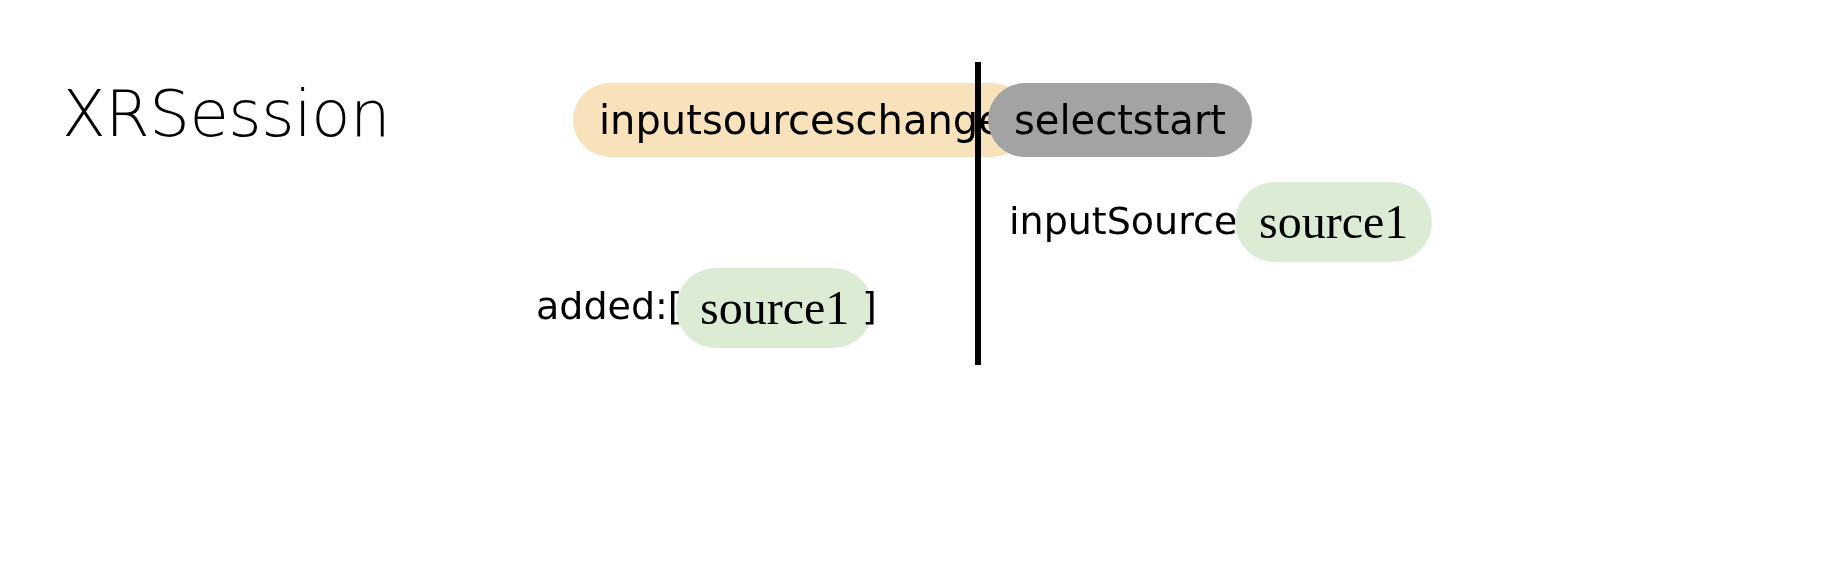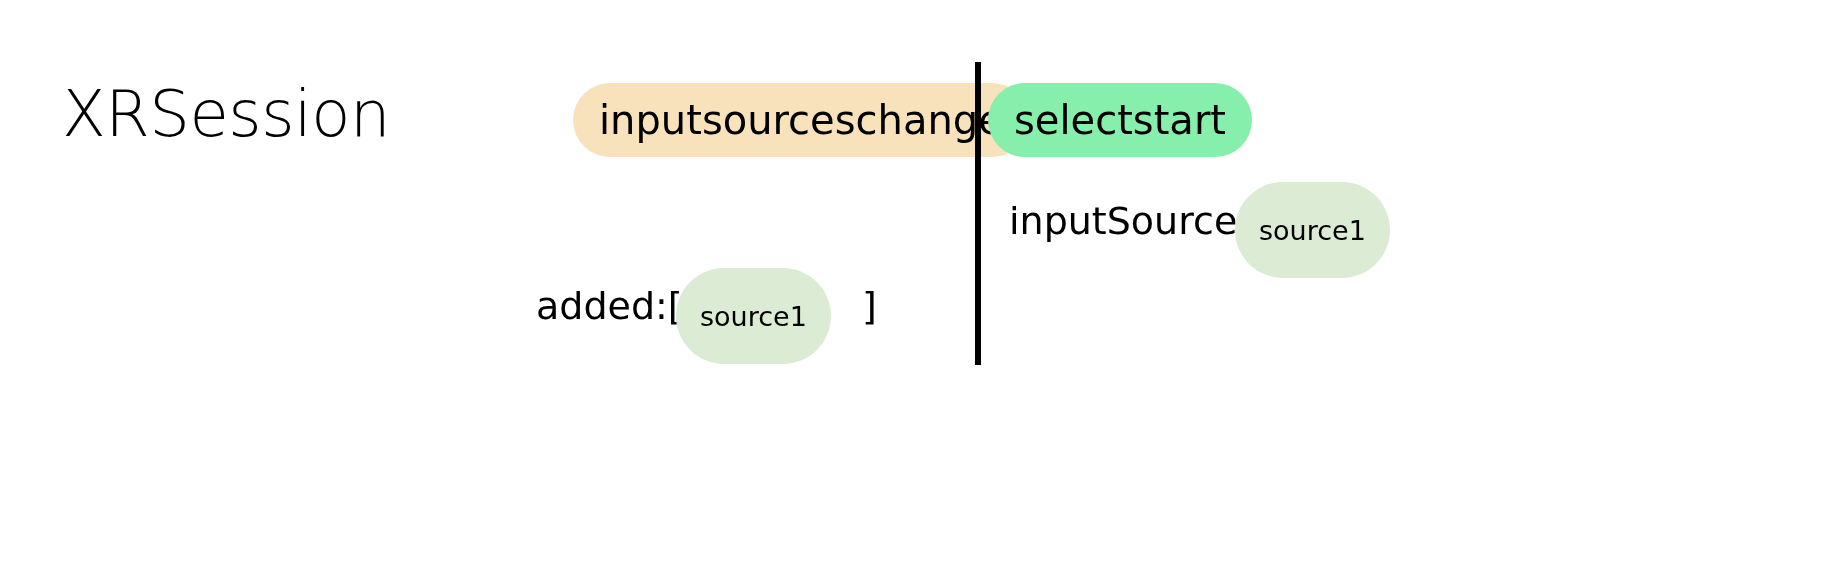--- a/index.html
+++ b/index.html
@@ -48,23 +48,24 @@
     line-height: 1;
   }
 
   .pill-event {
     font-size: 40px;
     height: 74px;
     padding: 0 26px;
   }
 
   .pill-value {
-    font-size: 27px;
-    height: 96px;
+    font-size: 48px;
+    height: 80px;
     padding: 0 24px;
+    font-family: Liberation Serif, serif;
   }
 
   #pill-inputsourceschange {
     left: 573px;
     top: 83px;
   }
 
   #pill-selectstart {
     left: 988px;
     top: 83px;
@@ -130,19 +131,19 @@
 
   <div class="label" id="label-added-open">added:[</div>
 
   <div class="pill pill-value" id="pill-source1-added" style="background:#DCEBD3">source1</div>
 
   <div class="label" id="label-added-close">]</div>
 
 
   <div class="divider"></div>
 
-  <div class="pill pill-event" id="pill-selectstart" style="background:#86efac">selectstart</div>
+  <div class="pill pill-event" id="pill-selectstart" style="background:#a3a3a3">selectstart</div>
 
   <div class="label" id="label-inputsource">inputSource:</div>
 
   <div class="pill pill-value" id="pill-source1-inputsource" style="background:#DCEBD3">source1</div>
 
 </div>
 
 </body></html>

